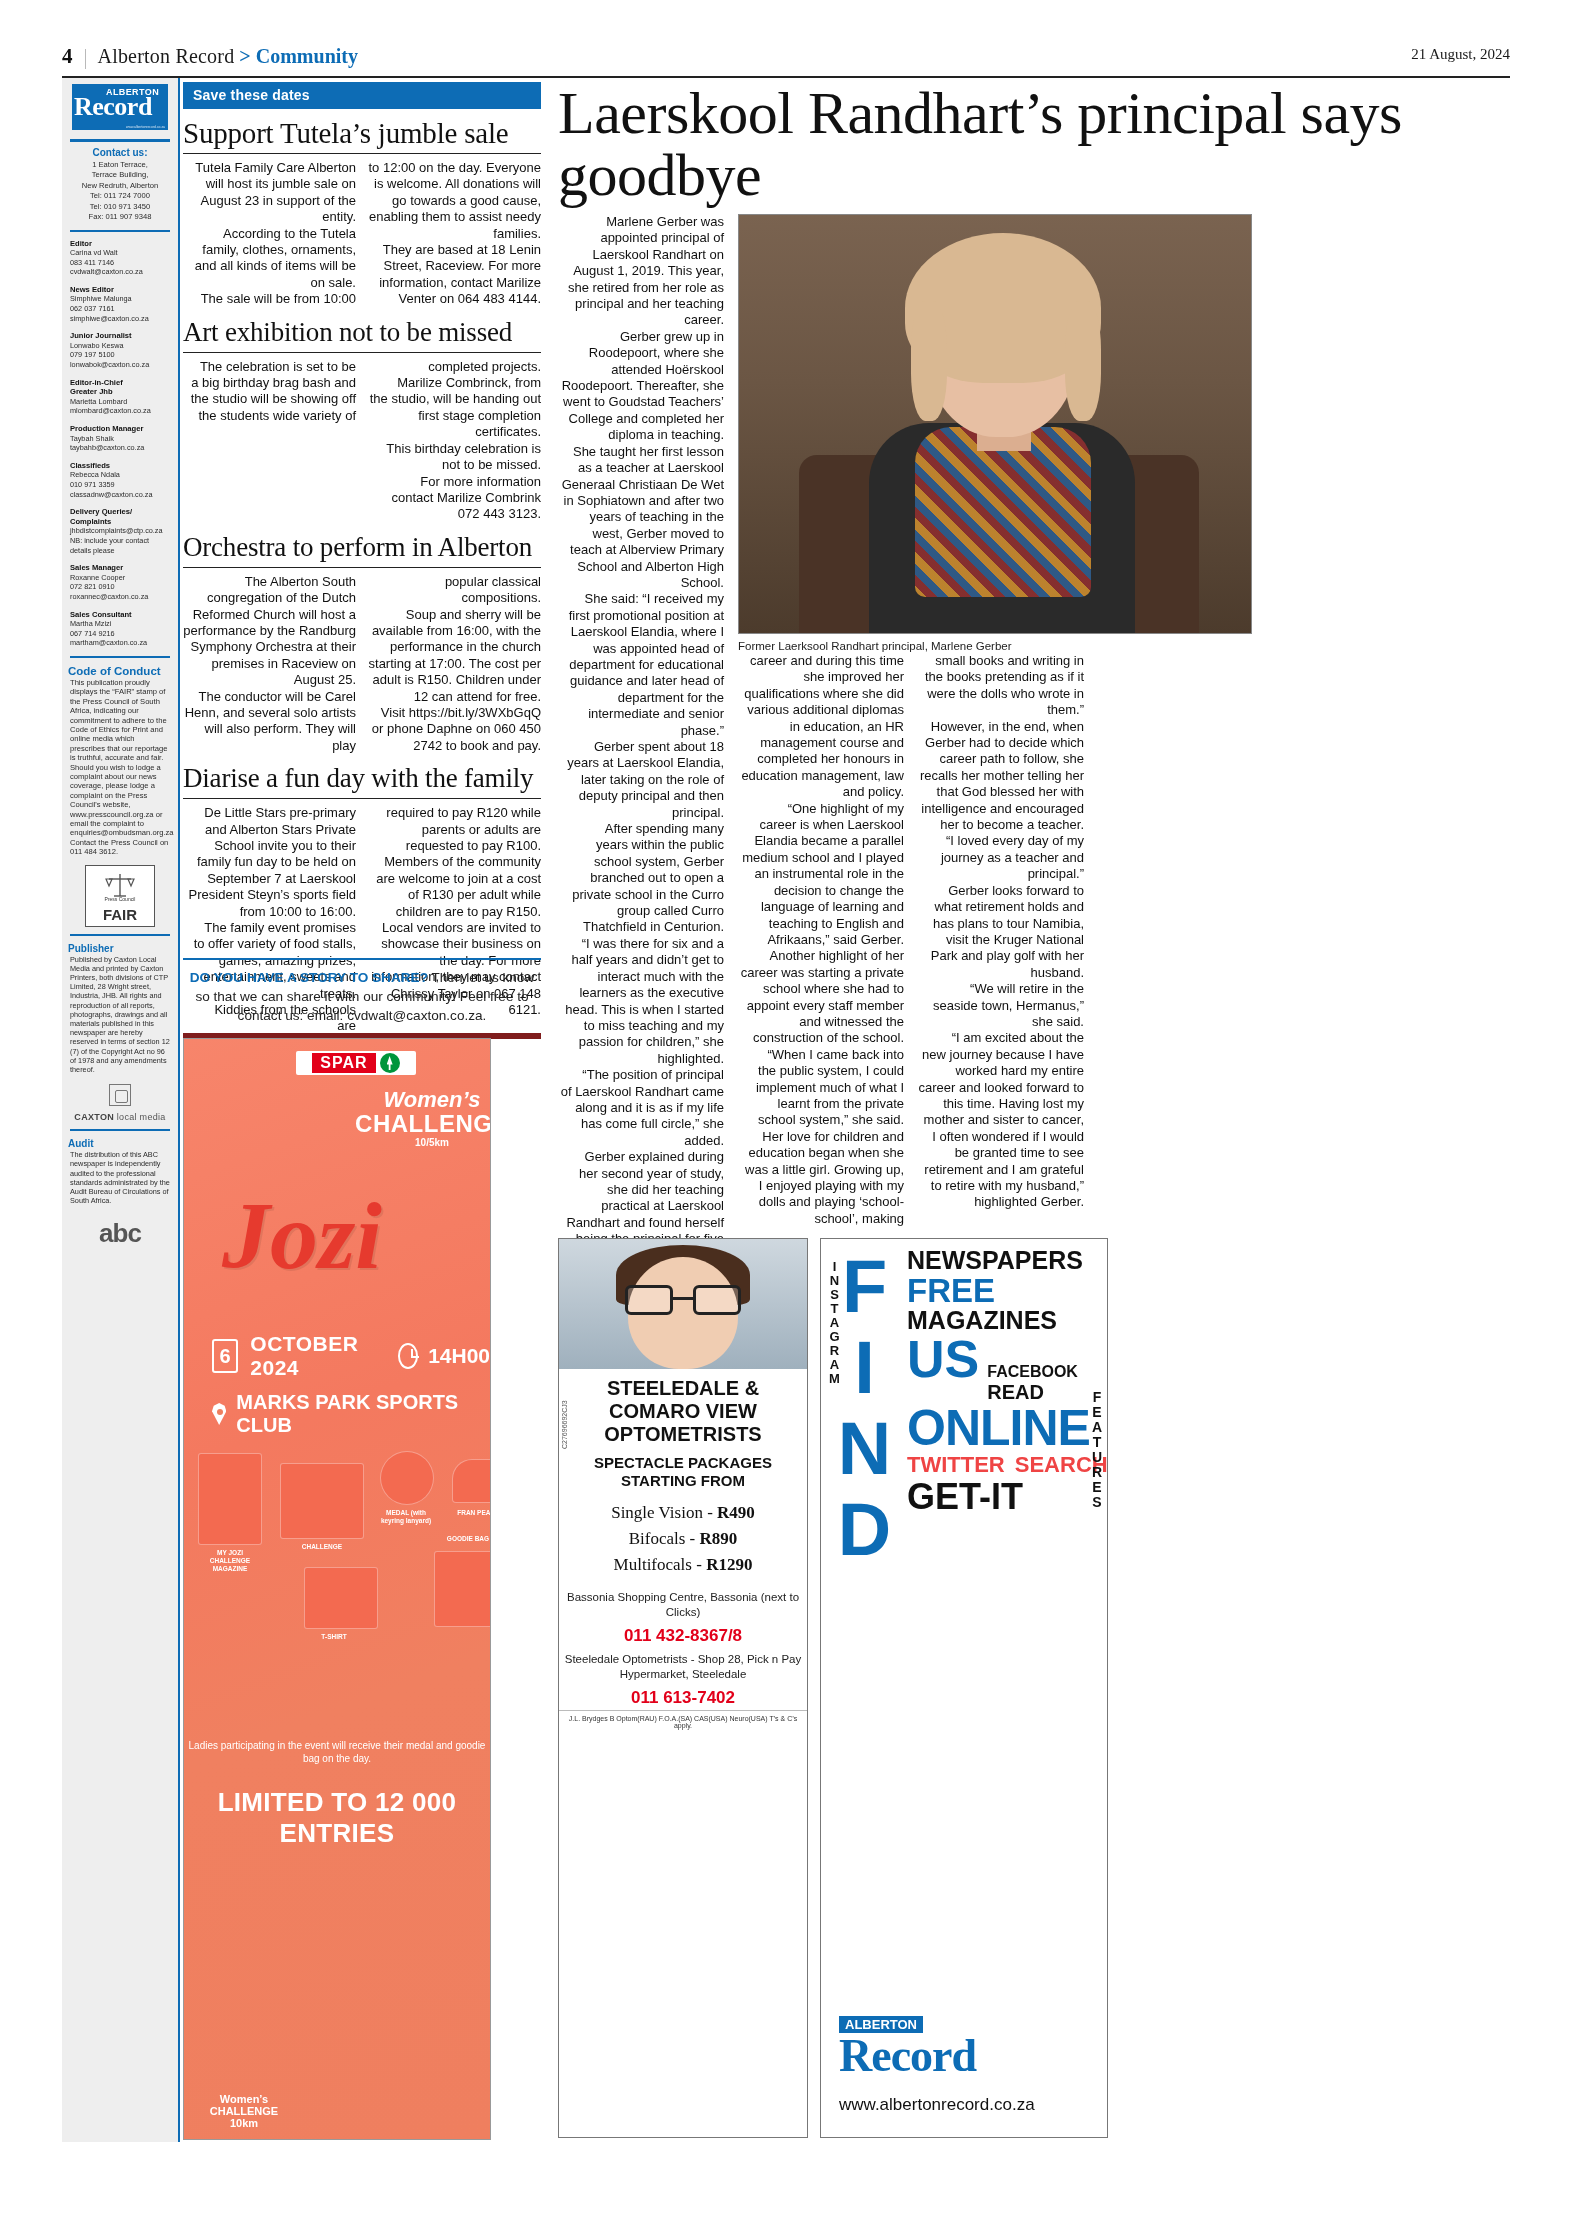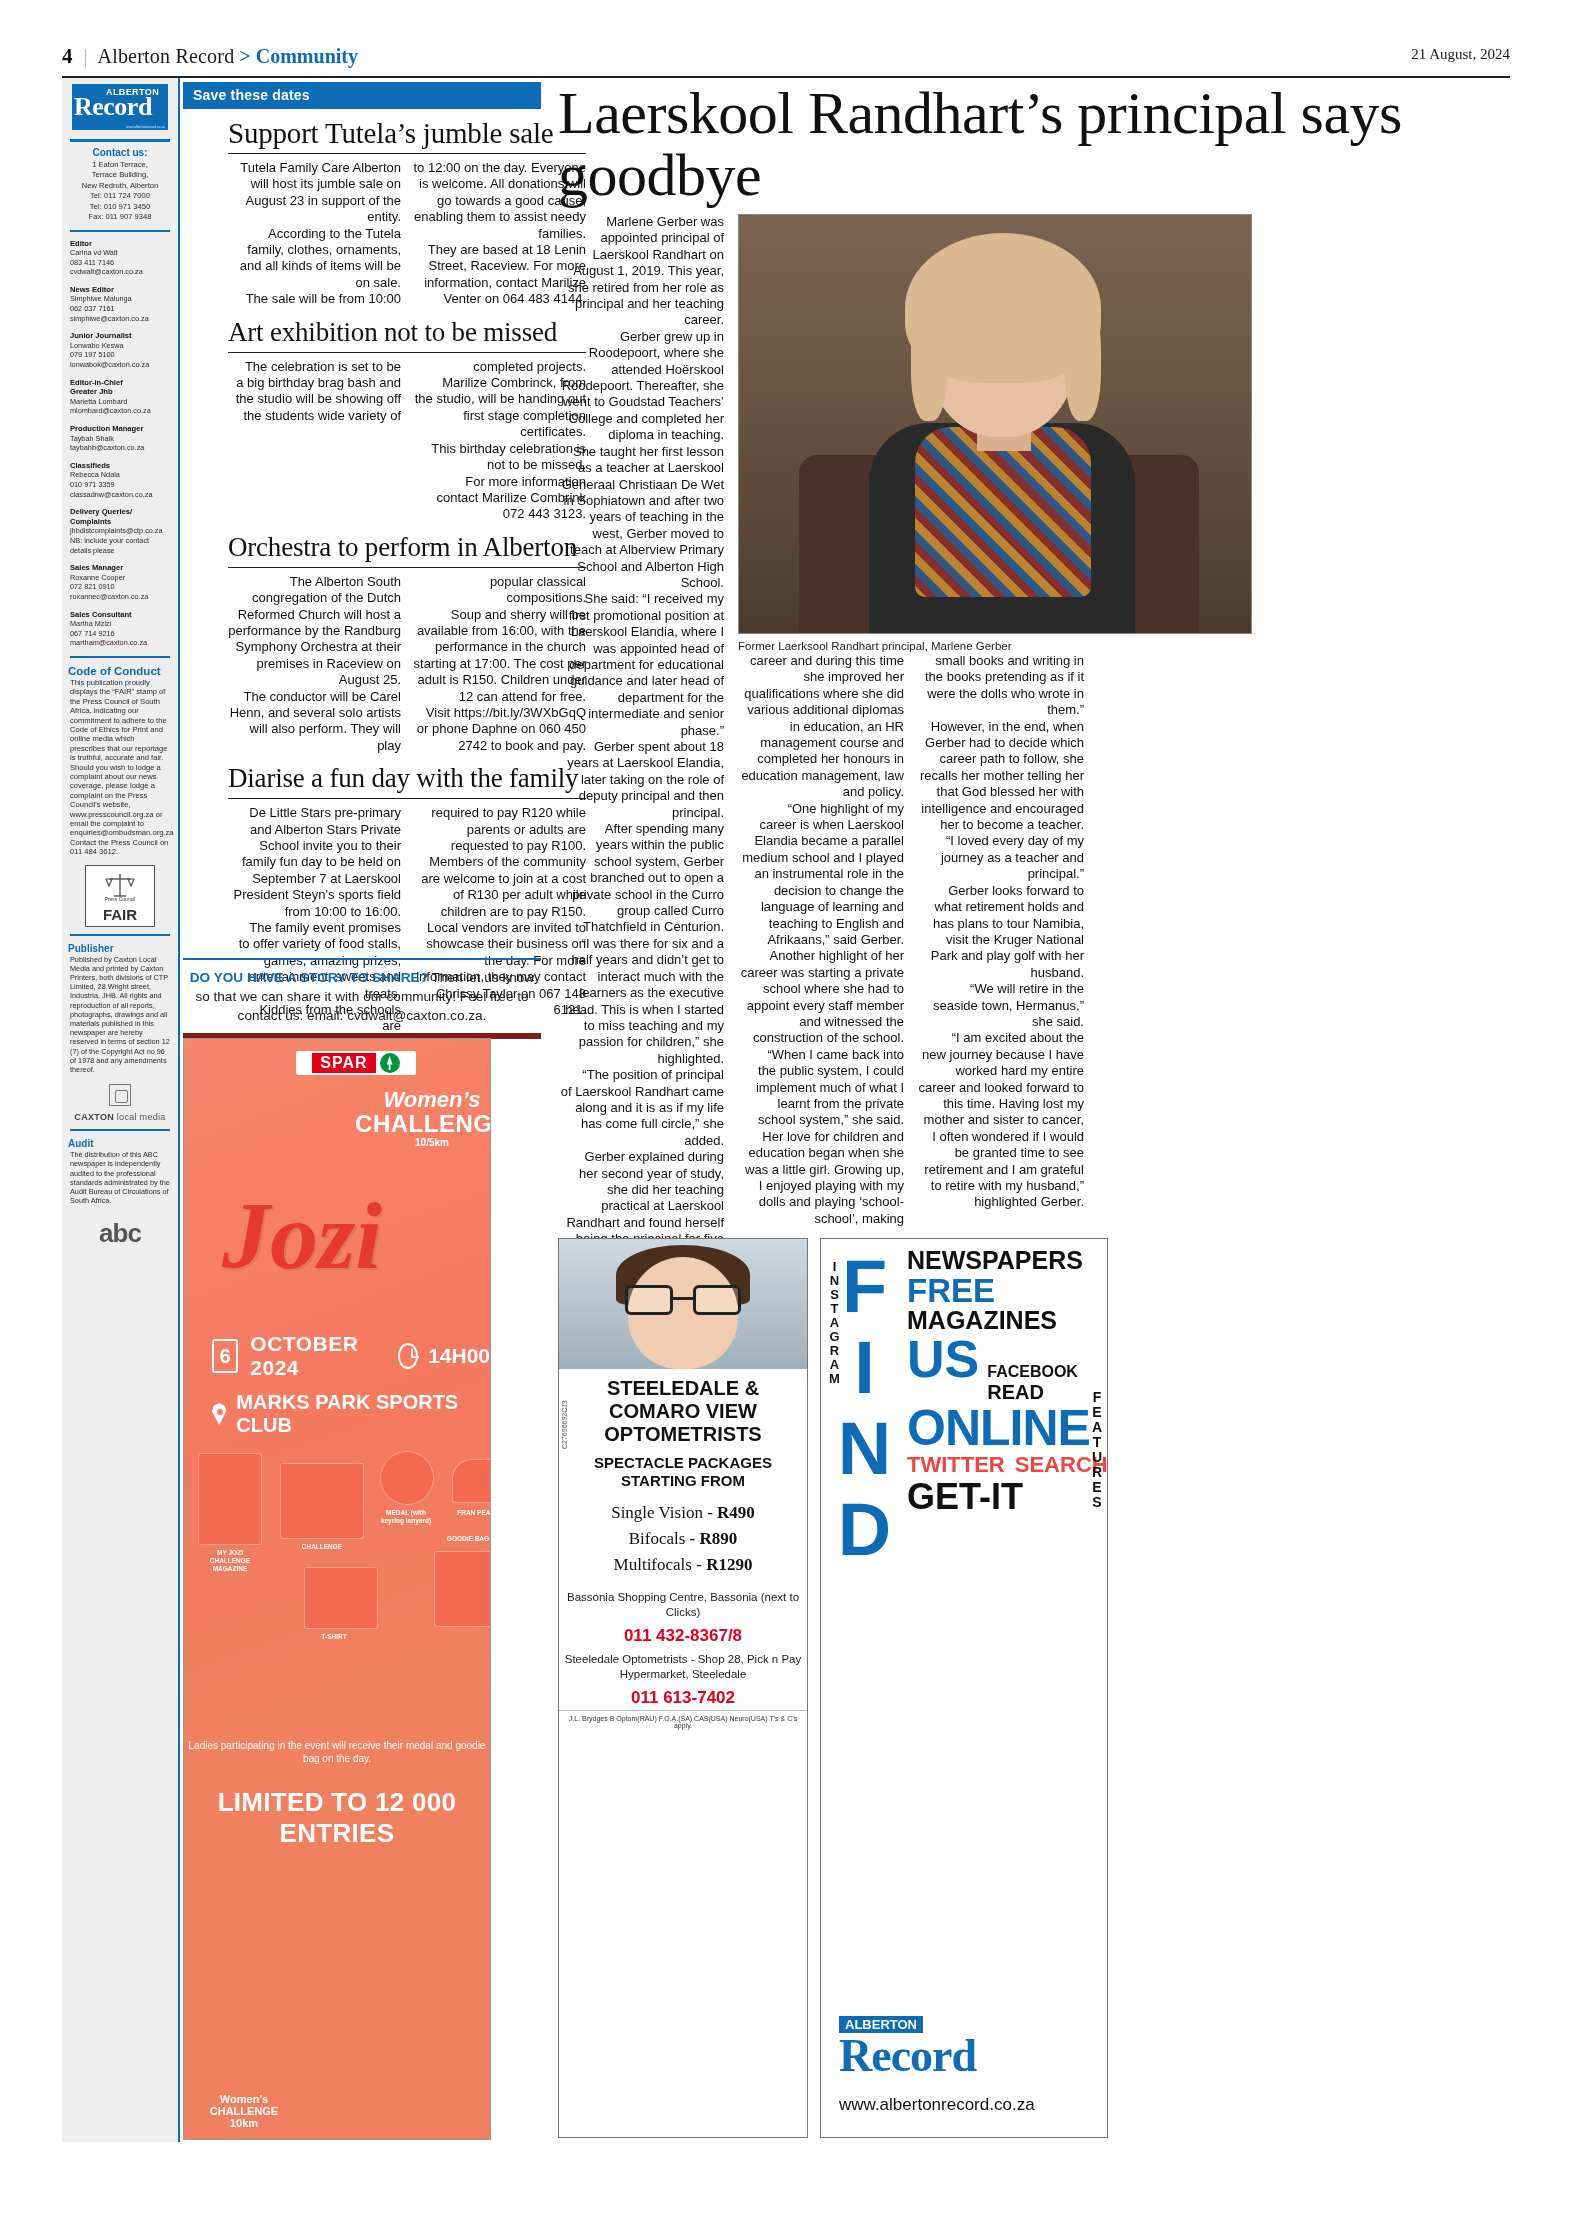--- a/index.html
+++ b/index.html
@@ -107,21 +107,21 @@
   
   .content { position:absolute; left:180px; top:78px; width:1330px; height:2064px; }
 
   
   .sdt { position:absolute; left:3px; top:4px; width:358px; }
   .sdt-header {
     background:#0d6cb5; color:#fff; height:27px; line-height:27px;
     font-family:"Liberation Sans", sans-serif; font-weight:bold; font-size:14px;
     padding-left:10px; letter-spacing:.2px;
   }
-  .art { width:358px;margin-left:45px; }
+  .art { width:358px; }
   .art h2 {
     font-family:"Liberation Serif", serif;
     font-weight:normal; font-size:29px; line-height:32px;
     margin:8px 0 2px 0; color:#111; letter-spacing:-.2px;
   }
   .art h2.small { font-size:27px; }
   .hr-thin { height:1px; background:#222; margin:4px 0 6px 0; }
   .cols2 { display:flex; gap:12px; }
   .cols2 .col { width:173px; }
   .bodytext {

